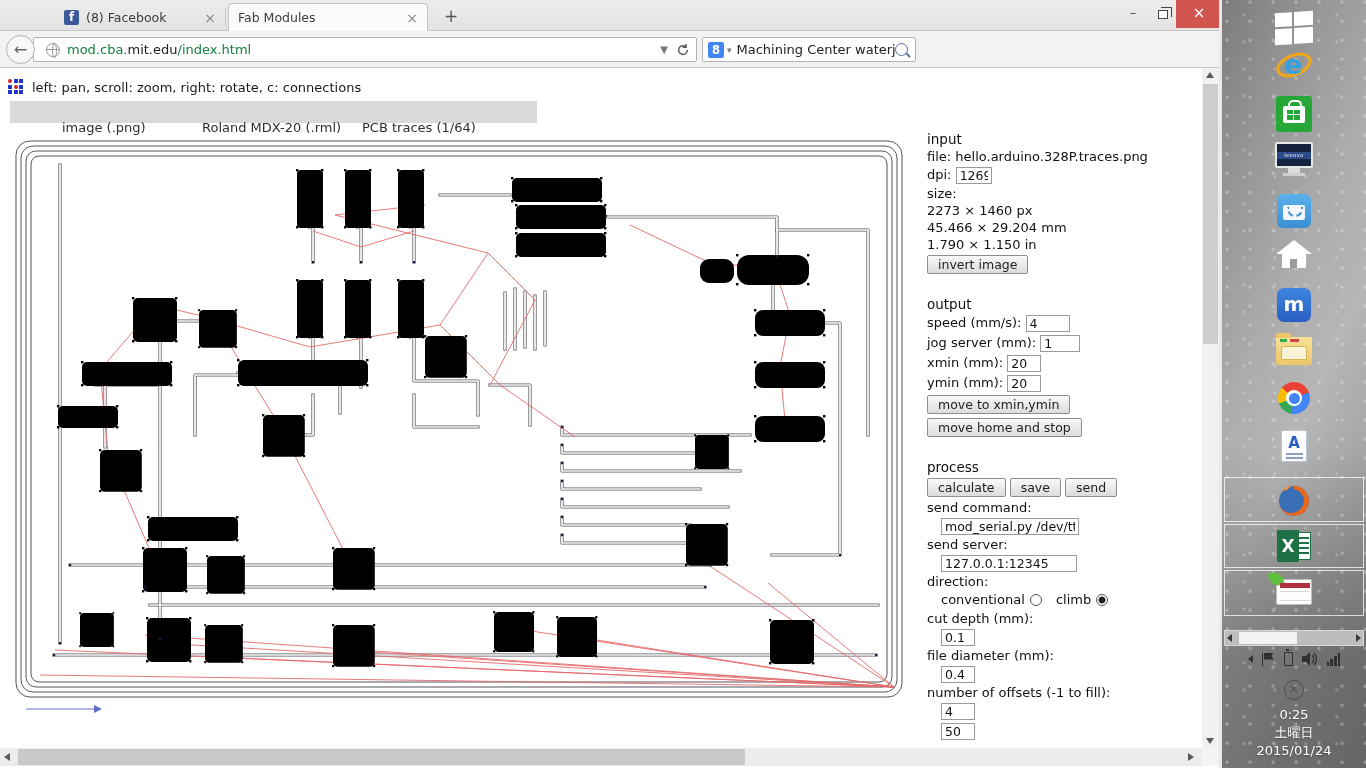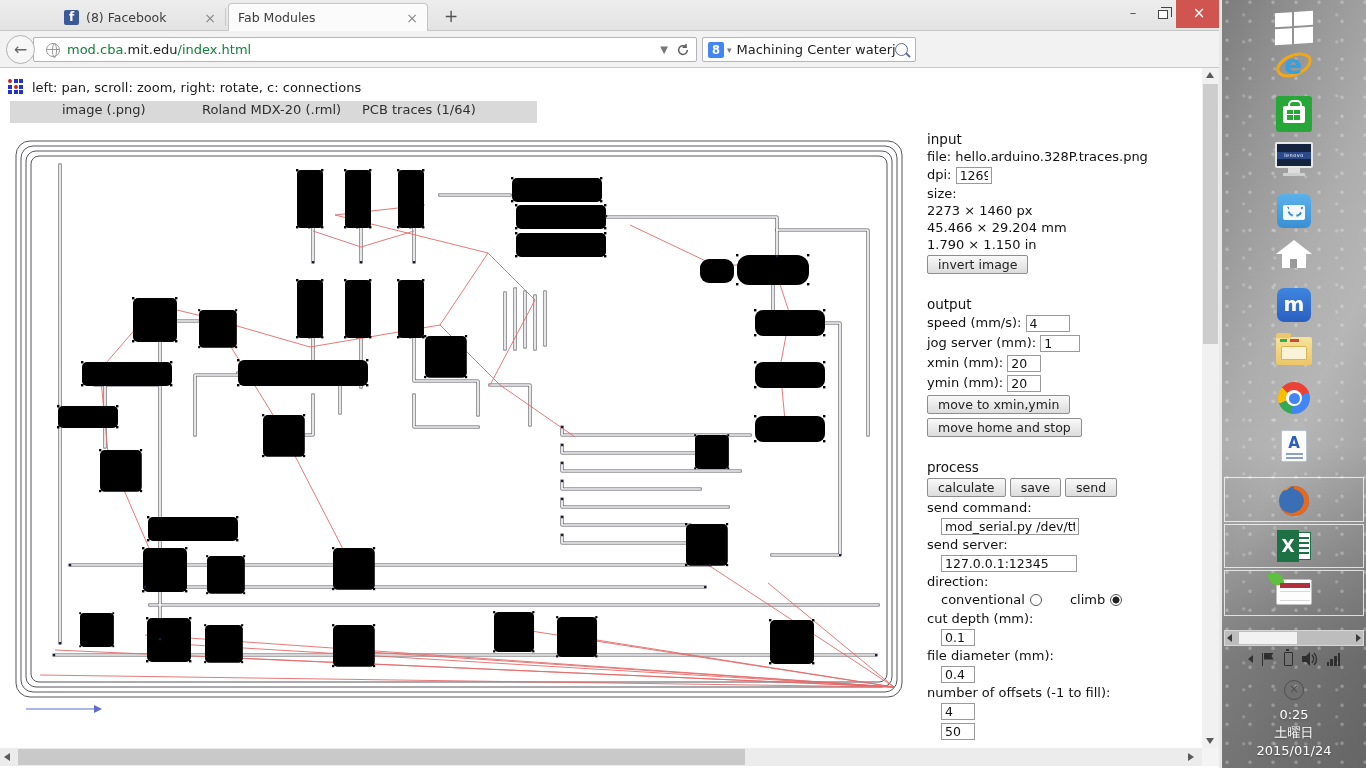--- a/index.html
+++ b/index.html
@@ -47,21 +47,21 @@
   .clipb:before{content:"";position:absolute;left:2px;top:-3px;width:5px;height:2.6px;background:#5f5f5f}
   .dl{display:inline-block;width:0;height:0;border:6px solid transparent;border-top:8px solid #5f5f5f;position:relative;top:6px}
   .dl:after{content:"";position:absolute;left:-6px;top:3px;width:12px;height:2.5px;background:#5f5f5f}
 
   .content{position:absolute;left:0;top:68px;width:1202px;height:680px;background:#fff;overflow:hidden}
   .hintline{position:absolute;left:8px;top:11px;display:flex;align-items:center;gap:8px;font-size:13px;color:#1a1a1a}
   .fablogo{width:16px;height:16px;display:grid;grid-template-columns:repeat(3,4px);grid-template-rows:repeat(3,4px);gap:1.5px}
   .fablogo i{background:#2233cc;display:block}
   .fablogo i.r{background:#cc2222;border-radius:50%}
   .modulebar{position:absolute;left:10px;top:33px;width:527px;height:22px;background:#d9d9d9}
-  .modulebar span{position:absolute;top:1px;font-size:13px;color:#2e2e2e;white-space:nowrap}
+  .modulebar span{position:absolute;top:19px;font-size:13px;color:#2e2e2e;white-space:nowrap}
   .mt1{left:52px}.mt2{left:192px}.mt3{left:352px}
 
   .canvas{position:absolute;left:10px;top:67px;width:898px;height:585px}
   #traces path,.traces-white path{fill:none;stroke-linejoin:round;stroke-linecap:square}
   #traces path{stroke:#585860;stroke-width:3.2}
   .traces-white path{stroke:#ffffff;stroke-width:1.7}
   #rednet path{stroke:#e46a6a;stroke-width:.9;fill:none}
   .border rect{fill:none;stroke:#55555d;stroke-width:1}
   .jdots rect{fill:#1b1b3d}
 
@@ -523,21 +523,21 @@
           <span class="btn">save</span>
           <span class="btn">send</span>
         </div>
         <div class="row">send command:</div>
         <div class="rowi indent"><input style="width: 138px;" value="mod_serial.py /dev/ttyU"></div>
         <div class="row">send server:</div>
         <div class="rowi indent"><input style="width: 136px;" value="127.0.0.1:12345"></div>
         <div class="row">direction:</div>
         <div class="rowi indent">
           <span>conventional</span><span class="radio"></span>
-          <span style="margin-left:24px">climb</span><span class="radio on"></span>
+          <span style="margin-left:10px">climb</span><span class="radio on"></span>
         </div>
         <div class="row">cut depth (mm):</div>
         <div class="rowi indent"><input style="width: 34px;" value="0.1"></div>
         <div class="row">file diameter (mm):</div>
         <div class="rowi indent"><input style="width: 34px;" value="0.4"></div>
         <div class="row">number of offsets (-1 to fill):</div>
         <div class="rowi indent"><input style="width: 34px;" value="4"></div>
         <div class="rowi indent"><input style="width: 34px;" value="50"></div>
 
       </div>

